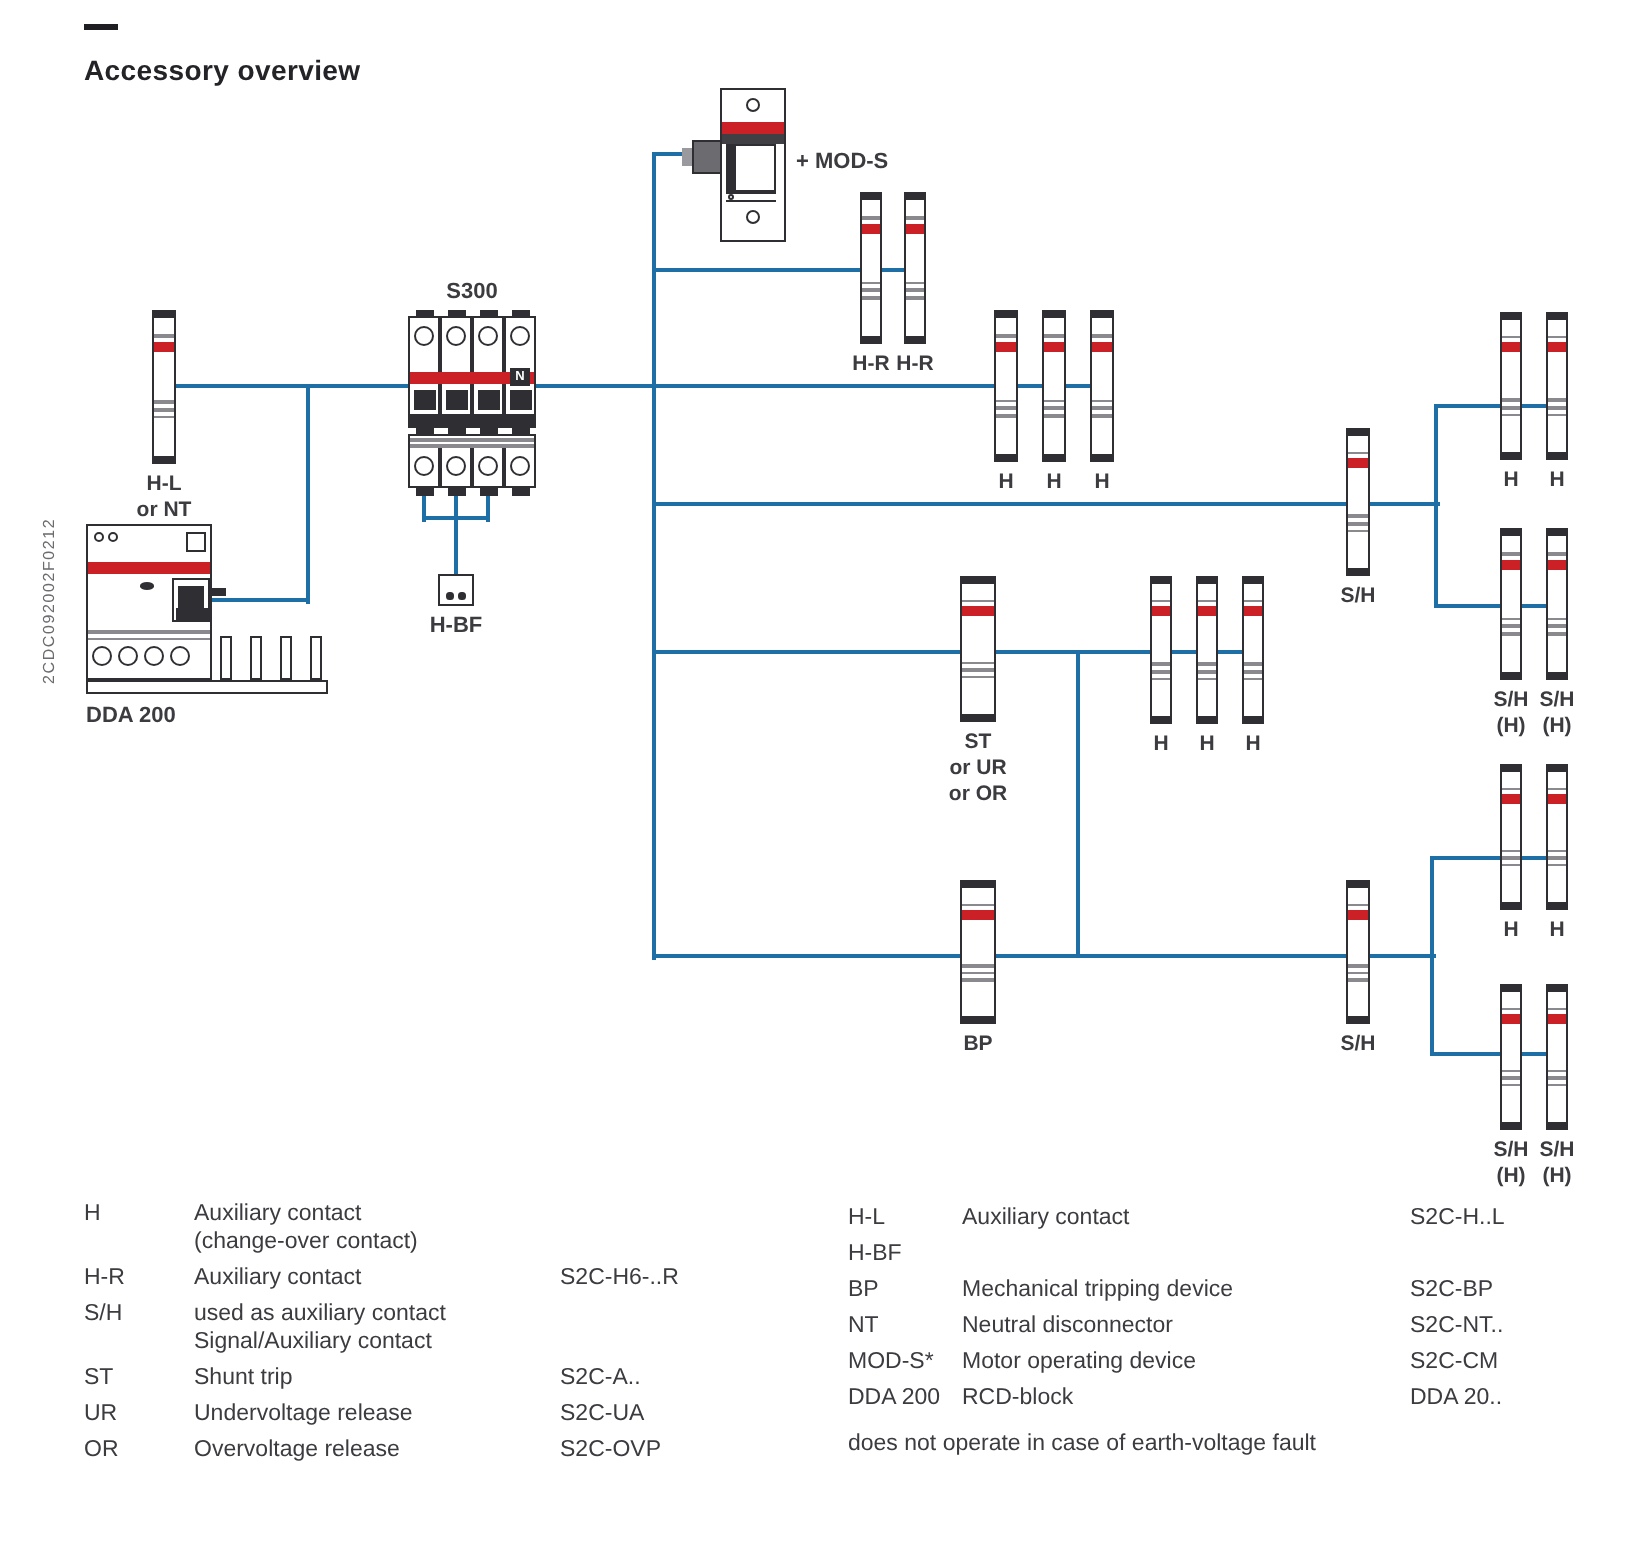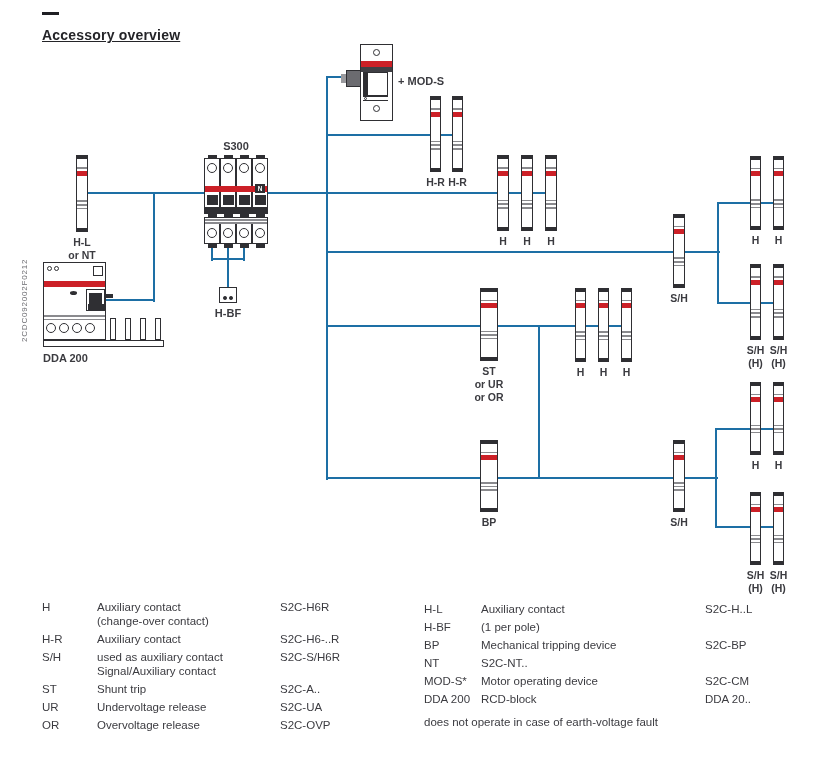--- a/index.html
+++ b/index.html
@@ -2,21 +2,21 @@
 <html style="--line: #1d6fa5; --red: #cc2027; --dark: #2f2f33; --stripe: #8a8a8e;"><head>
 <meta charset="utf-8">
 <style>
   html,body{margin:0;padding:0;background:#fff;}
   body{width:816px;height:772px;position:relative;overflow:hidden;
        font-family:"Liberation Sans",sans-serif;color:#3b3b40;}
   #page{position:absolute;inset:0;}
 
   
   .title-dash{position:absolute;left:42px;top:12px;width:17px;height:3px;background:#1f1f23;}
-  .page-title{position:absolute;left:42px;top:27px;font-size:14px;font-weight:600;color:#242428;letter-spacing:.2px;text-decoration:underline;}
+  .page-title{position:absolute;left:42px;top:27px;font-size:14px;font-weight:600;color:#242428;letter-spacing:.2px;}
 
   
   .doc-code{position:absolute;left:20px;top:252px;height:90px;
             writing-mode:vertical-rl;transform:rotate(180deg);
             font-size:8px;color:#6b6b70;letter-spacing:.8px;white-space:nowrap;}
 
   
   #diagram{position:absolute;inset:0;}
   .bline{position:absolute;background:var(--line,#1d6fa5);z-index:1;}
   .module{position:absolute;background:#fff;border:1.5px solid var(--dark,#2f2f33);box-sizing:border-box;z-index:2;}
@@ -426,41 +426,35 @@
       </div>
     </div>
 
   <div id="legend-left" class="legend-col" style="left:42px;top:600px;">
       <div class="lrow">
         <div class="lterm">H</div>
         <div>
           <div>Auxiliary contact</div>
           <div>(change-over contact)</div>
         </div>
-        <div>
-          <div>S2C-H6R</div>
-        </div>
       </div>
       <div class="lrow">
         <div class="lterm">H-R</div>
         <div>
           <div>Auxiliary contact</div>
         </div>
         <div>
           <div>S2C-H6-..R</div>
         </div>
       </div>
       <div class="lrow">
         <div class="lterm">S/H</div>
         <div>
           <div>used as auxiliary contact</div>
           <div>Signal/Auxiliary contact</div>
-        </div>
-        <div>
-          <div>S2C-S/H6R</div>
         </div>
       </div>
       <div class="lrow">
         <div class="lterm">ST</div>
         <div>
           <div>Shunt trip</div>
         </div>
         <div>
           <div>S2C-A..</div>
         </div>
@@ -490,34 +484,36 @@
         <div>
           <div>Auxiliary contact</div>
         </div>
         <div>
           <div>S2C-H..L</div>
         </div>
       </div>
       <div class="lrow">
         <div class="lterm">H-BF</div>
         <div>
-          <div>(1 per pole)</div>
         </div>
       </div>
       <div class="lrow">
         <div class="lterm">BP</div>
         <div>
           <div>Mechanical tripping device</div>
         </div>
         <div>
           <div>S2C-BP</div>
         </div>
       </div>
       <div class="lrow">
         <div class="lterm">NT</div>
+        <div>
+          <div>Neutral disconnector</div>
+        </div>
         <div>
           <div>S2C-NT..</div>
         </div>
       </div>
       <div class="lrow">
         <div class="lterm">MOD-S*</div>
         <div>
           <div>Motor operating device</div>
         </div>
         <div>

